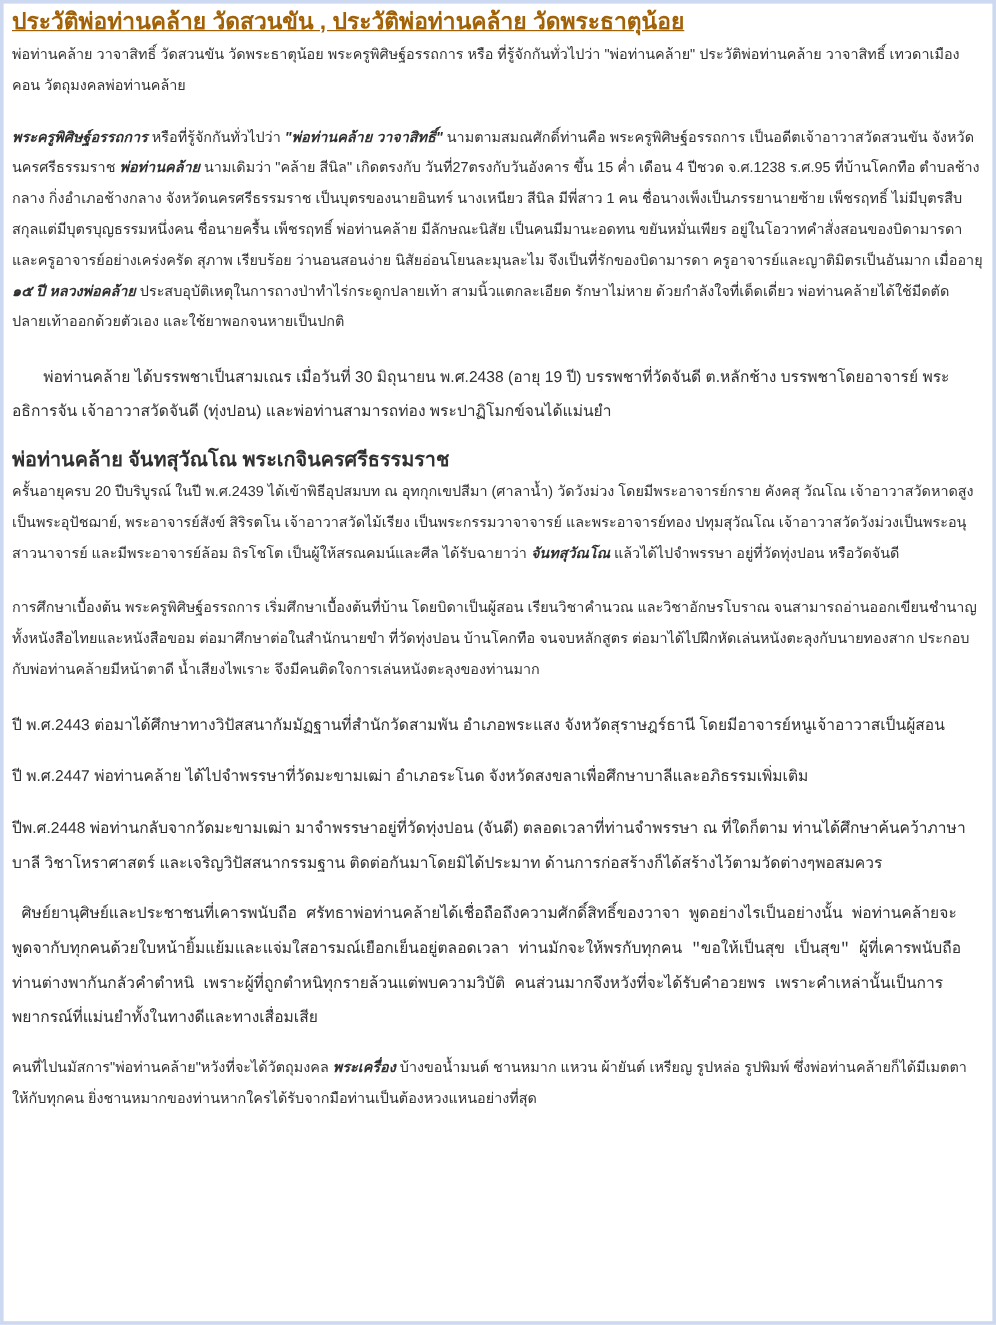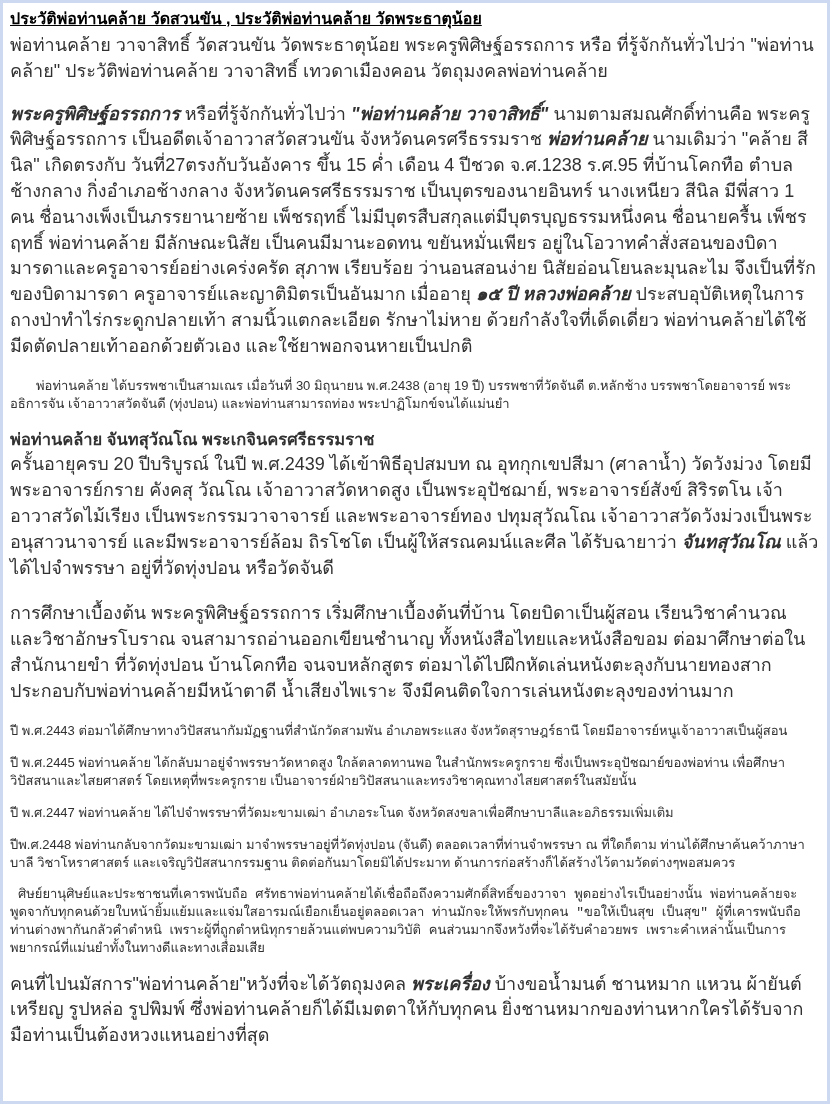--- a/index.html
+++ b/index.html
@@ -10,31 +10,31 @@
     background: #ffffff;
     border: 3px solid #ccd9f0;
     font-family: "Liberation Sans", "DejaVu Sans", sans-serif;
     color: #313131;
     overflow: hidden;
   }
   .page { padding: 4px 8px 6px 7px; }
 
   .title-link {
     display: inline-block;
-    color: #000000;
-    font-size: 16px;
+    color: #a16207;
+    font-size: 19px;
     font-weight: bold;
     line-height: 24px;
     margin-bottom: 2px;
     cursor: pointer;
   }
 
   p { margin: 0 0 17px 0; }
-  .lg { font-size: 18px; line-height: 25.8px; }
-  .sm { font-size: 13px;   line-height: 18px; margin-bottom: 14px; }
+  .lg { font-size: 12px; line-height: 25.8px; }
+  .sm { font-size: 13px;   line-height: 29px; margin-bottom: 14px; }
   .indent-lg { text-indent: 26px; }
   .indent-sm { text-indent: 8px; font-family: Liberation Mono, monospace; }
 
   .b { font-weight: bold; font-style: italic; }
 
   .heading-lg {
     font-size: 16.5px;
     font-weight: bold;
     line-height: 25.8px;
     margin: 10px 0 0 0;
@@ -56,21 +56,20 @@
 
   <div class="heading-lg"><span>พ่อท่านคล้าย จันทสุวัณโณ พระเกจินครศรีธรรมราช</span></div>
 
   <p class="lg gap-after-bio"><span>ครั้นอายุครบ 20 ปีบริบูรณ์ ในปี พ.ศ.2439 ได้เข้าพิธีอุปสมบท ณ อุทกุกเขปสีมา (ศาลาน้ำ) วัดวังม่วง โดยมีพระอาจารย์กราย คังคสุ วัณโณ เจ้าอาวาสวัดหาดสูง เป็นพระอุปัชฌาย์, พระอาจารย์สังข์ สิริรตโน เจ้าอาวาสวัดไม้เรียง เป็นพระกรรมวาจาจารย์ และพระอาจารย์ทอง ปทุมสุวัณโณ เจ้าอาวาสวัดวังม่วงเป็นพระอนุสาวนาจารย์ และมีพระอาจารย์ล้อม ถิรโชโต เป็นผู้ให้สรณคมน์และศีล ได้รับฉายาว่า </span><span class="b">จันทสุวัณโณ</span><span> แล้วได้ไปจำพรรษา อยู่ที่วัดทุ่งปอน หรือวัดจันดี</span></p>
 
   <p class="lg"><span>การศึกษาเบื้องต้น พระครูพิศิษฐ์อรรถการ เริ่มศึกษาเบื้องต้นที่บ้าน โดยบิดาเป็นผู้สอน เรียนวิชาคำนวณ และวิชาอักษรโบราณ จนสามารถอ่านออกเขียนชำนาญ ทั้งหนังสือไทยและหนังสือขอม ต่อมาศึกษาต่อในสำนักนายขำ ที่วัดทุ่งปอน บ้านโคกทือ จนจบหลักสูตร ต่อมาได้ไปฝึกหัดเล่นหนังตะลุงกับนายทองสาก ประกอบกับพ่อท่านคล้ายมีหน้าตาดี น้ำเสียงไพเราะ จึงมีคนติดใจการเล่นหนังตะลุงของท่านมาก</span></p>
 
 
   <p class="sm"><span>ปี พ.ศ.2443 ต่อมาได้ศึกษาทางวิปัสสนากัมมัฏฐานที่สำนักวัดสามพัน อำเภอพระแสง จังหวัดสุราษฎร์ธานี โดยมีอาจารย์หนูเจ้าอาวาสเป็นผู้สอน</span></p>
 
-  <p class="sm"><span>ปี พ.ศ.2445 พ่อท่านคล้าย ได้กลับมาอยู่จำพรรษาวัดหาดสูง ใกล้ตลาดทานพอ ในสำนักพระครูกราย ซึ่งเป็นพระอุปัชฌาย์ของพ่อท่าน เพื่อศึกษาวิปัสสนาและไสยศาสตร์ โดยเหตุที่พระครูกราย เป็นอาจารย์ฝ่ายวิปัสสนาและทรงวิชาคุณทางไสยศาสตร์ในสมัยนั้น</span></p>
 
   <p class="sm"><span>ปี พ.ศ.2447 พ่อท่านคล้าย ได้ไปจำพรรษาที่วัดมะขามเฒ่า อำเภอระโนด จังหวัดสงขลาเพื่อศึกษาบาลีและอภิธรรมเพิ่มเติม</span></p>
 
   <p class="sm"><span>ปีพ.ศ.2448 พ่อท่านกลับจากวัดมะขามเฒ่า มาจำพรรษาอยู่ที่วัดทุ่งปอน (จันดี) ตลอดเวลาที่ท่านจำพรรษา ณ ที่ใดก็ตาม ท่านได้ศึกษาค้นคว้าภาษา บาลี วิชาโหราศาสตร์ และเจริญวิปัสสนากรรมฐาน ติดต่อกันมาโดยมิได้ประมาท ด้านการก่อสร้างก็ได้สร้างไว้ตามวัดต่างๆพอสมควร</span></p>
 
   <p class="sm indent-sm"><span>ศิษย์ยานุศิษย์และประชาชนที่เคารพนับถือ ศรัทธาพ่อท่านคล้ายได้เชื่อถือถึงความศักดิ์สิทธิ์ของวาจา พูดอย่างไรเป็นอย่างนั้น พ่อท่านคล้ายจะพูดจากับทุกคนด้วยใบหน้ายิ้มแย้มและแจ่มใสอารมณ์เยือกเย็นอยู่ตลอดเวลา ท่านมักจะให้พรกับทุกคน "ขอให้เป็นสุข เป็นสุข" ผู้ที่เคารพนับถือท่านต่างพากันกลัวคำตำหนิ เพราะผู้ที่ถูกตำหนิทุกรายล้วนแต่พบความวิบัติ คนส่วนมากจึงหวังที่จะได้รับคำอวยพร เพราะคำเหล่านั้นเป็นการพยากรณ์ที่แม่นยำทั้งในทางดีและทางเสื่อมเสีย</span></p>
 
   <p class="lg"><span>คนที่ไปนมัสการ"พ่อท่านคล้าย"หวังที่จะได้วัตถุมงคล </span><span class="b">พระเครื่อง</span><span> บ้างขอน้ำมนต์ ชานหมาก แหวน ผ้ายันต์ เหรียญ รูปหล่อ รูปพิมพ์ ซึ่งพ่อท่านคล้ายก็ได้มีเมตตาให้กับทุกคน ยิ่งชานหมากของท่านหากใครได้รับจากมือท่านเป็นต้องหวงแหนอย่างที่สุด</span></p>
 
   

